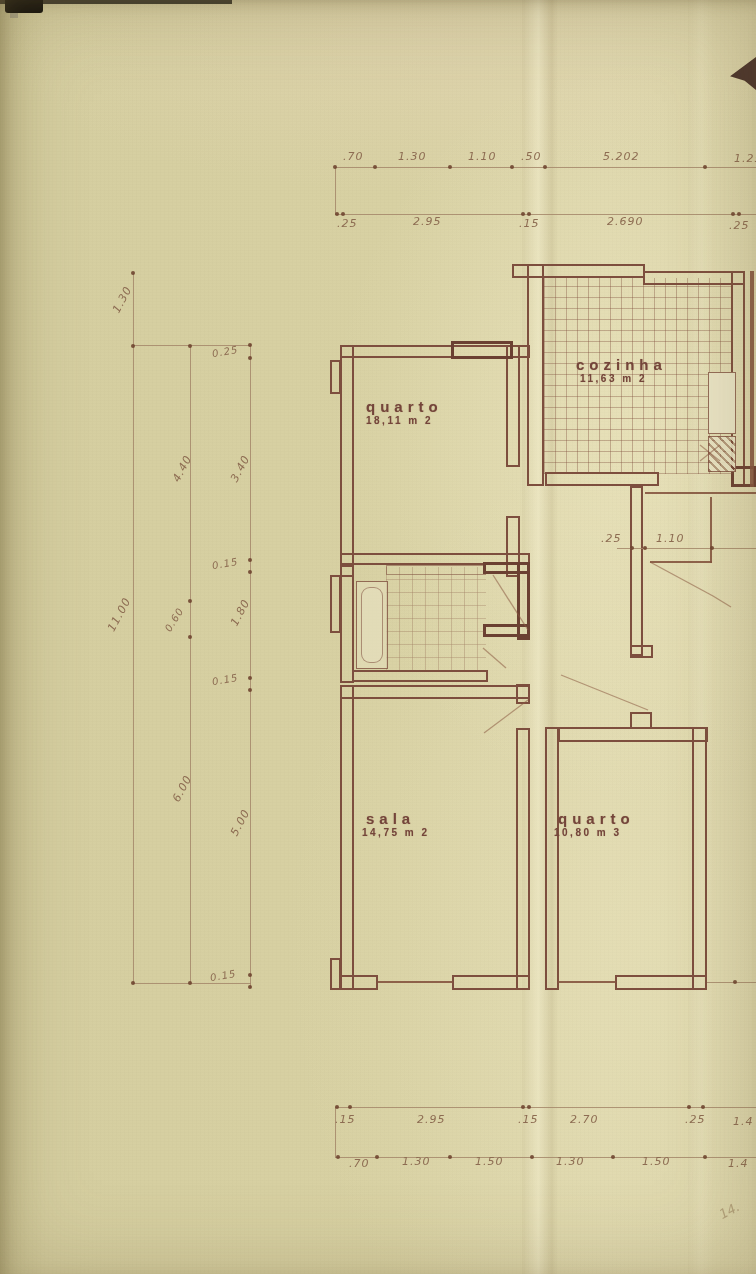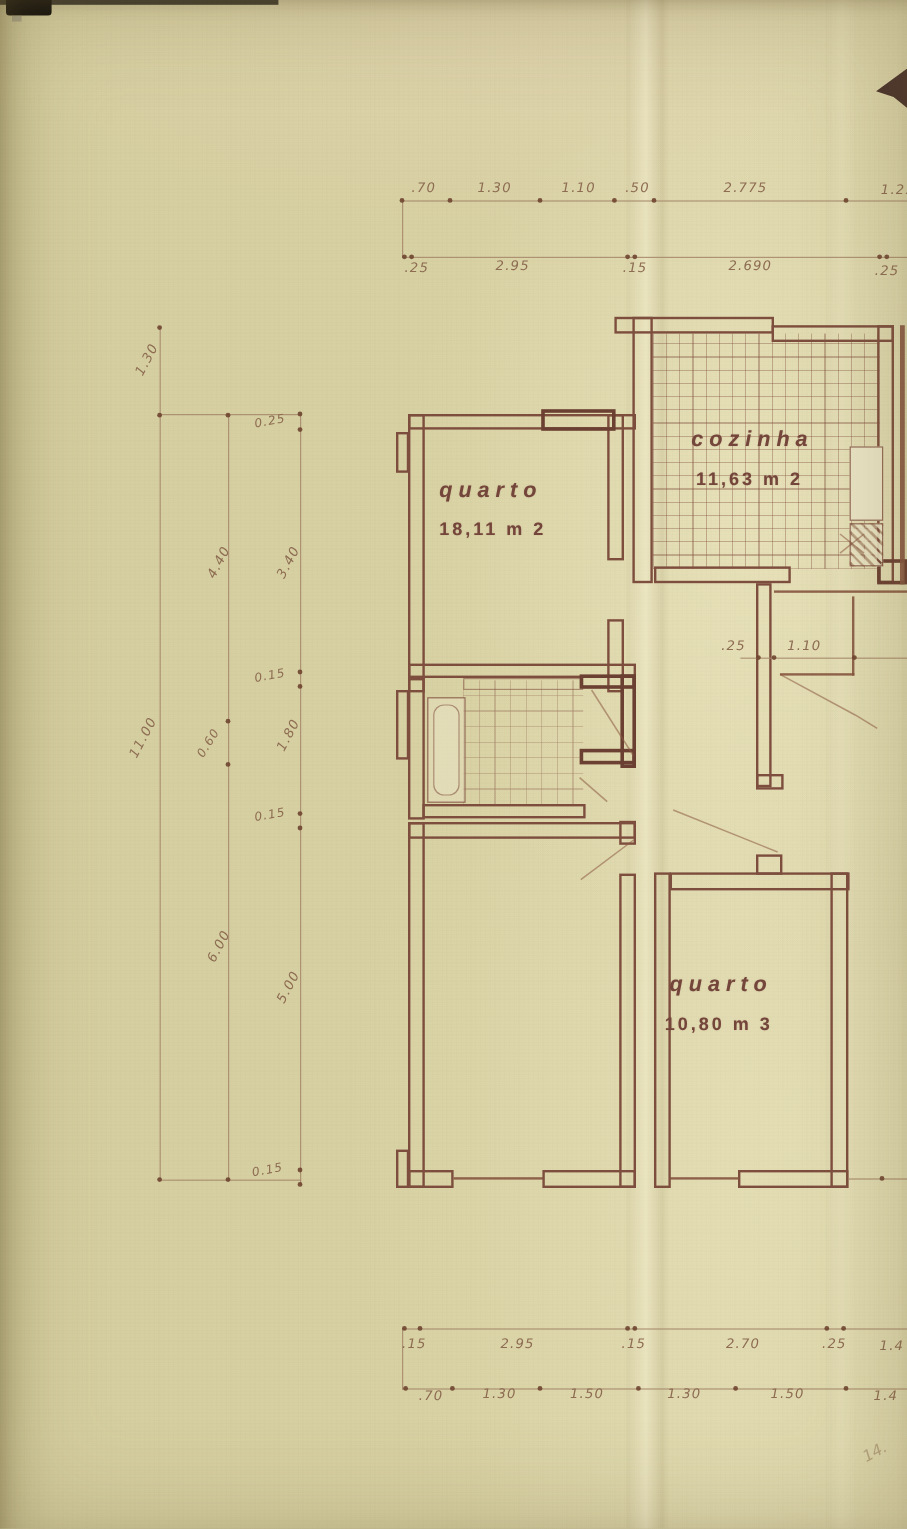--- a/index.html
+++ b/index.html
@@ -38,22 +38,22 @@
       repeating-linear-gradient(0deg, rgba(128,80,62,.40) 0 1px, transparent 1px 13px),
       repeating-linear-gradient(90deg, rgba(128,80,62,.40) 0 1px, transparent 1px 13px);}
   .fixture{position:absolute;box-sizing:border-box;border:1.5px solid rgba(125,77,60,.8);background:#e9e3c4;}
   .fixture.hatch{background:
       repeating-linear-gradient(45deg, rgba(125,77,60,.45) 0 2px, rgba(233,227,196,.9) 2px 6px);}
   .fixture.tub-inner{background:rgba(233,227,196,.35);border-width:1px;border-radius:9px;border-color:rgba(125,77,60,.55);}
   .dim{position:absolute;font:italic 11px "DejaVu Sans",sans-serif;color:#8d6c52;
        white-space:nowrap;letter-spacing:1px;}
   .room-label{position:absolute;color:#74453a;font-weight:600;
        text-shadow:0 0 1px rgba(116,69,58,.35);}
-  .rname{font-size:18px;letter-spacing:5px;margin-bottom:14px;font-style:italic;}
-  .rarea{font-size:15px;letter-spacing:2.5px;}
+  .rname{font-size:15px;letter-spacing:5px;margin-bottom:0;}
+  .rarea{font-size:10px;letter-spacing:2.5px;}
   .crease{position:absolute;top:0;height:1274px;pointer-events:none;}
   .note{position:absolute;font:italic 13px "DejaVu Sans",sans-serif;color:rgba(140,112,78,.5);}
   .artifact{position:absolute;}
   svg.overlay{position:absolute;inset:0;pointer-events:none;}
 </style>
 </head>
 <body>
 
 <div class="sheet">
 
@@ -186,31 +186,35 @@
     </svg>
 
   <div class="room-label" style="left:366px;top:398px;">
     <div class="rname">quarto</div>
     <div class="rarea">18,11 m 2</div>
   </div>
   <div class="room-label" style="left:576px;top:356px;">
     <div class="rname">cozinha</div>
     <div class="rarea" style="margin-left:4px;">11,63 m 2</div>
   </div>
+  <div class="room-label" style="left:366px;top:810px;">
+    <div class="rname">sala</div>
+    <div class="rarea" style="margin-left:-4px;">14,75 m 2</div>
+  </div>
   <div class="room-label" style="left:558px;top:810px;">
     <div class="rname">quarto</div>
     <div class="rarea" style="margin-left:-4px;">10,80 m 3</div>
   </div>
 
   <div class="layer" id="dims-layer">
       <span class="dim" style="left: 343px; top: 150px;">.70</span>
       <span class="dim" style="left: 398px; top: 150px;">1.30</span>
       <span class="dim" style="left: 468px; top: 150px;">1.10</span>
       <span class="dim" style="left: 521px; top: 150px;">.50</span>
-      <span class="dim" style="left: 603px; top: 150px;">2.775</span>
+      <span class="dim" style="left: 603px; top: 150px;">5.202</span>
       <span class="dim" style="left: 734px; top: 152px;">1.25</span>
       <span class="dim" style="left: 337px; top: 217px;">.25</span>
       <span class="dim" style="left: 413px; top: 215px;">2.95</span>
       <span class="dim" style="left: 519px; top: 217px;">.15</span>
       <span class="dim" style="left: 607px; top: 215px;">2.690</span>
       <span class="dim" style="left: 729px; top: 219px;">.25</span>
       <span class="dim" style="left: 108px; top: 293px; transform: rotate(-62deg);">1.30</span>
       <span class="dim" style="left: 101px; top: 608px; transform: rotate(-62deg);">11.00</span>
       <span class="dim" style="left: 168px; top: 462px; transform: rotate(-62deg);">4.40</span>
       <span class="dim" style="left: 161px; top: 614px; transform: rotate(-58deg); font-size: 10px;">0.60</span>
@@ -221,21 +225,21 @@
       <span class="dim" style="left: 226px; top: 606px; transform: rotate(-62deg);">1.80</span>
       <span class="dim" style="left: 212px; top: 674px; transform: rotate(-10deg); font-size: 10px;">0.15</span>
       <span class="dim" style="left: 226px; top: 816px; transform: rotate(-62deg);">5.00</span>
       <span class="dim" style="left: 210px; top: 970px; transform: rotate(-10deg); font-size: 10px;">0.15</span>
       <span class="dim" style="left: 601px; top: 532px;">.25</span>
       <span class="dim" style="left: 656px; top: 532px;">1.10</span>
       <span class="dim" style="left: 762px; top: 532px;">1.13</span>
       <span class="dim" style="left: 335px; top: 1113px;">.15</span>
       <span class="dim" style="left: 417px; top: 1113px;">2.95</span>
       <span class="dim" style="left: 518px; top: 1113px;">.15</span>
-      <span class="dim" style="left: 605px; top: 1113px;">2.70</span>
+      <span class="dim" style="left: 570px; top: 1113px;">2.70</span>
       <span class="dim" style="left: 685px; top: 1113px;">.25</span>
       <span class="dim" style="left: 733px; top: 1115px;">1.4</span>
       <span class="dim" style="left: 349px; top: 1157px;">.70</span>
       <span class="dim" style="left: 402px; top: 1155px;">1.30</span>
       <span class="dim" style="left: 475px; top: 1155px;">1.50</span>
       <span class="dim" style="left: 556px; top: 1155px;">1.30</span>
       <span class="dim" style="left: 642px; top: 1155px;">1.50</span>
       <span class="dim" style="left: 728px; top: 1157px;">1.4</span>
     </div>
 

